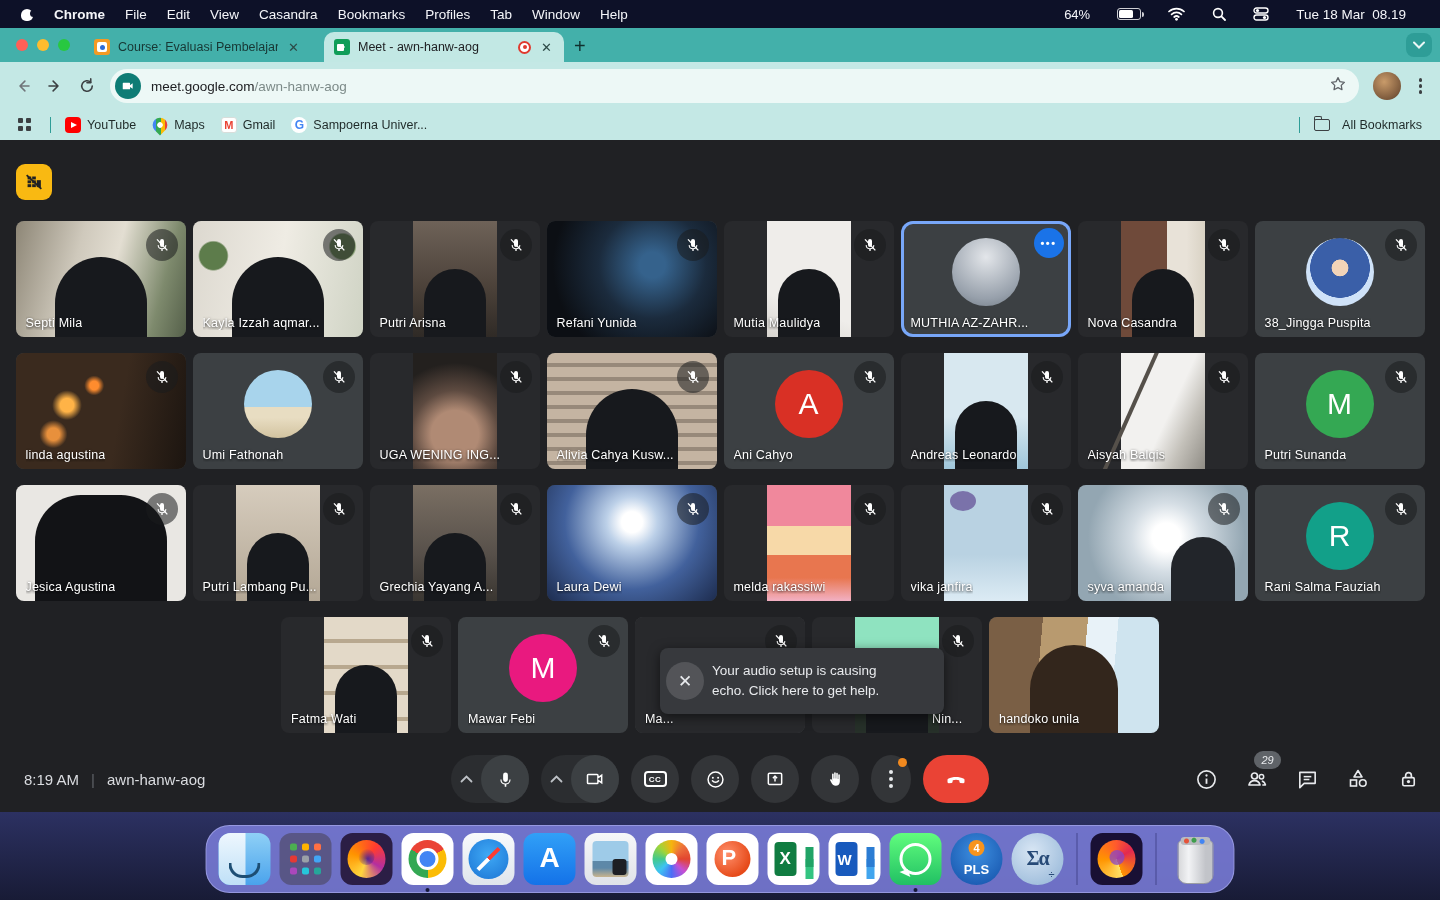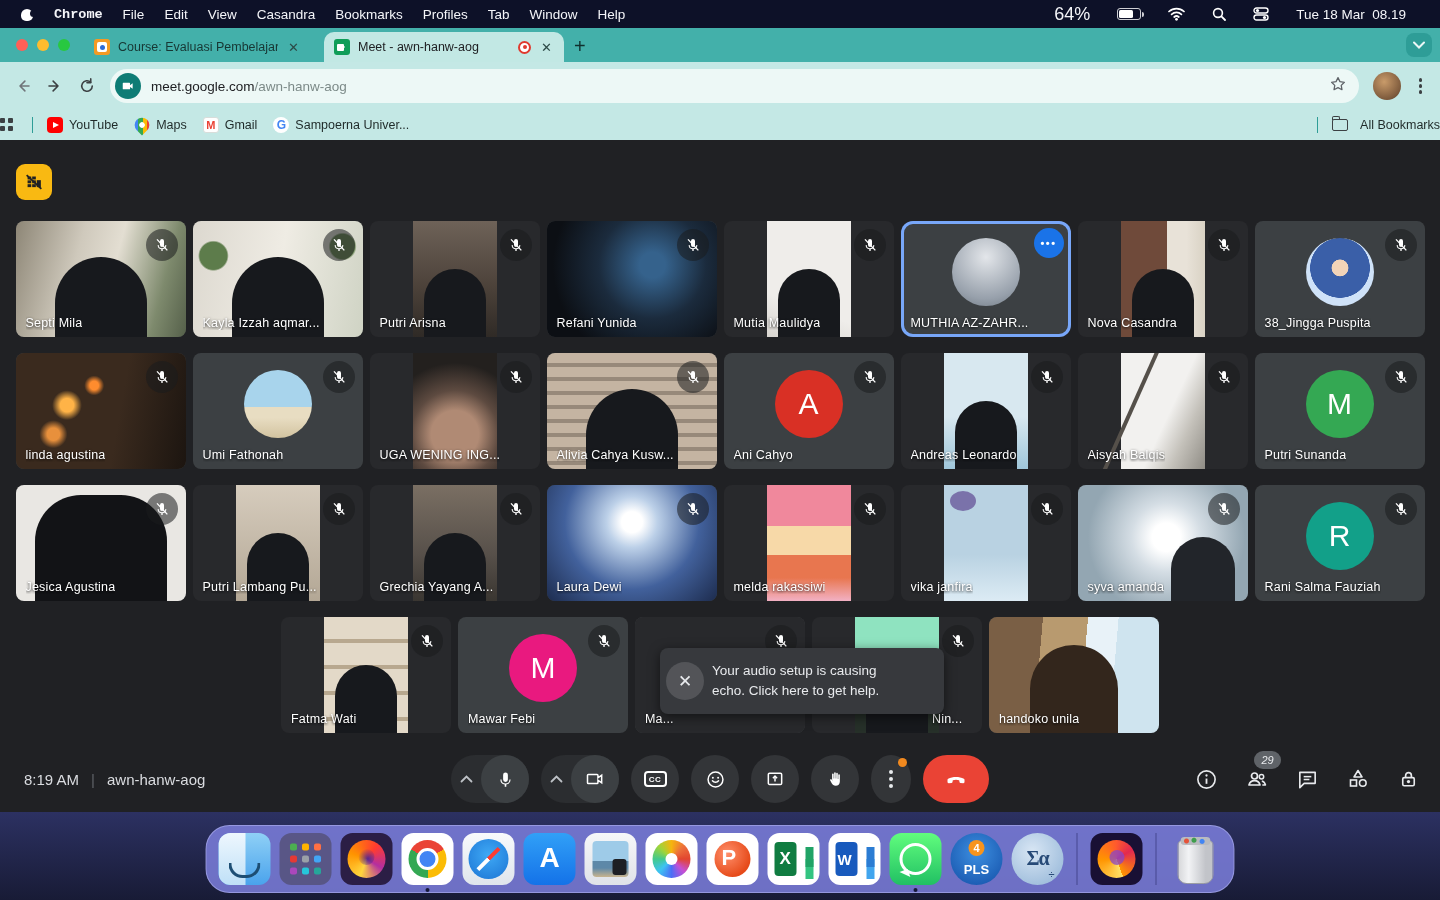--- a/index.html
+++ b/index.html
@@ -4,24 +4,24 @@
 <style>
   * { margin:0; padding:0; box-sizing:border-box; }
   body { font-family:"Liberation Sans",sans-serif; background:#14172e; }
   .screen { position:relative; width:1440px; height:900px; overflow:hidden; background:#202124; }
 
   
   .menubar { position:relative; height:28px; background:#0d1128; display:flex; align-items:center; padding:0 14px; color:#f4f5f9; font-size:13.5px; }
   .apple { width:14px; height:14px; margin:0 10px 0 6px; position:relative; }
   .apple::before { content:""; position:absolute; left:1px; top:2px; width:12px; height:12px; background:#fff; border-radius:6px 6px 5px 5px; }
   .apple::after { content:""; position:absolute; right:-3px; top:3px; width:7px; height:7px; background:#0d1128; border-radius:50%; }
-  .mb-app { font-weight:700; margin:15px 10px;font-family:Liberation Mono, monospace; }
+  .mb-app { font-weight:700; margin:15px 10px; }
   .menu-item { margin:13px 10px; }
   .mb-right { margin-left:auto; display:flex; align-items:center; gap:14px; }
-  .batt-label { font-size:18px; }
+  .batt-label { font-size:13px; }
   .batt { position:relative; width:24px; height:12px; border:1px solid rgba(255,255,255,.8); border-radius:3px; }
   .batt::before { content:""; position:absolute; left:1px; top:1px; bottom:1px; width:63%; background:#fff; border-radius:1.5px; }
   .batt::after { content:""; position:absolute; right:-4px; top:3px; width:2.5px; height:5px; background:rgba(255,255,255,.8); border-radius:0 2px 2px 0; }
   .mb-ico { display:flex; align-items:center; }
   .mb-clock { font-size:13.5px; white-space:pre; }
 
   
   .tabstrip { position:relative; height:34px; background:#43b0aa; display:flex; align-items:flex-end; padding-left:16px; }
   .lights { display:flex; gap:9px; align-items:center; height:34px; margin-right:14px; }
   .light { width:12px; height:12px; border-radius:50%; }
@@ -48,21 +48,21 @@
   .nav-ico { display:flex; align-items:center; }
   .urlbar { flex:1; height:34px; background:#edf8f6; border-radius:17px; display:flex; align-items:center; padding:0 12px 0 5px; gap:10px; }
   .cambadge { width:26px; height:26px; border-radius:50%; background:#0e7c75; display:flex; align-items:center; justify-content:center; flex:none; }
   .url { font-size:13.5px; color:#202124; flex:1; }
   .url-path { color:#7c8a88; }
   .avatar-btn { width:28px; height:28px; border-radius:50%; background:radial-gradient(circle at 40% 35%, #c99b6a, #7d5a3c 70%, #4e3723); flex:none; }
   .kebab { display:flex; flex-direction:column; gap:2.5px; padding:0 4px; }
   .kebab i { width:3.5px; height:3.5px; border-radius:50%; background:#3c4043; }
 
   
-  .bookmarksbar { height:30px; background:#c4e8e5; display:flex; align-items:center; padding:0 0; font-size:12.5px; color:#1f2a29; gap:6px; }
+  .bookmarksbar { height:30px; background:#c4e8e5; display:flex; align-items:center; padding:0 18px; font-size:12.5px; color:#1f2a29; gap:6px; }
   .gridico { position:relative; width:14px; height:14px; margin-right:4px; }
   .gridico::before { content:""; position:absolute; left:0; top:0; width:5px; height:5px; background:#3c4043; box-shadow:8px 0 0 #3c4043, 0 8px 0 #3c4043, 8px 8px 0 #3c4043; border-radius:1px; }
   .bm-div { width:1px; height:16px; background:#2e9d97; margin:0 8px; }
   .bm { display:flex; align-items:center; gap:6px; margin-right:16px; }
   .bi { width:16px; height:16px; position:relative; flex:none; }
   .bi-youtube { background:#f00; border-radius:4px; }
   .bi-youtube::before { content:""; position:absolute; left:6px; top:4.5px; border:3.5px solid transparent; border-left:6px solid #fff; }
   .bi-maps { background:linear-gradient(135deg,#4285f4 0 30%,#34a853 30% 55%,#fbbc05 55% 75%,#ea4335 75%); border-radius:50% 50% 50% 0; transform:rotate(-45deg) scale(.92); }
   .bi-maps::before { content:""; position:absolute; left:5px; top:5px; width:6px; height:6px; border-radius:50%; background:#fff; }
   .bi-gmail { background:#fff; border:1px solid #d8ddda; border-radius:3px; }

